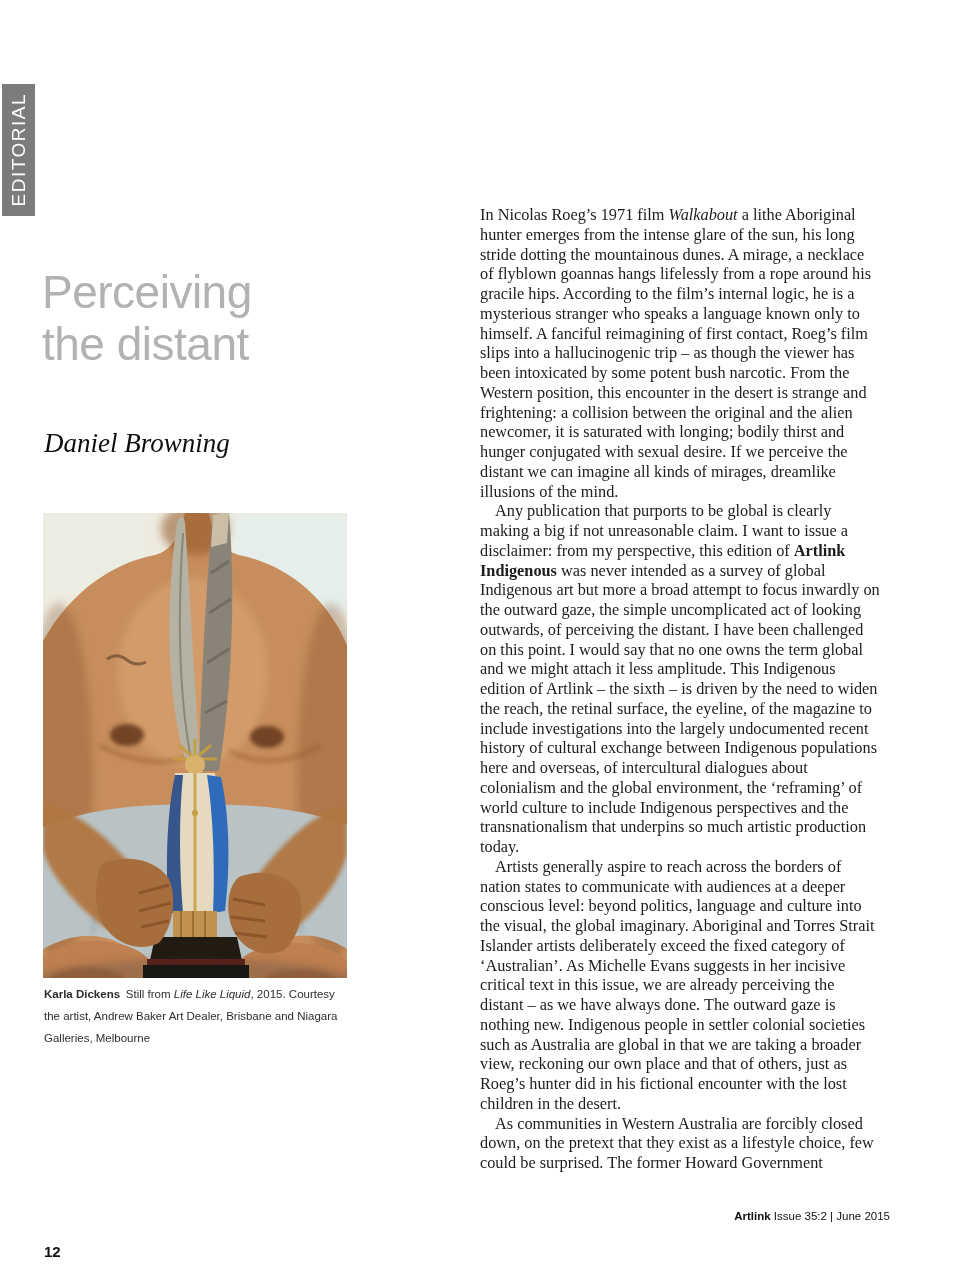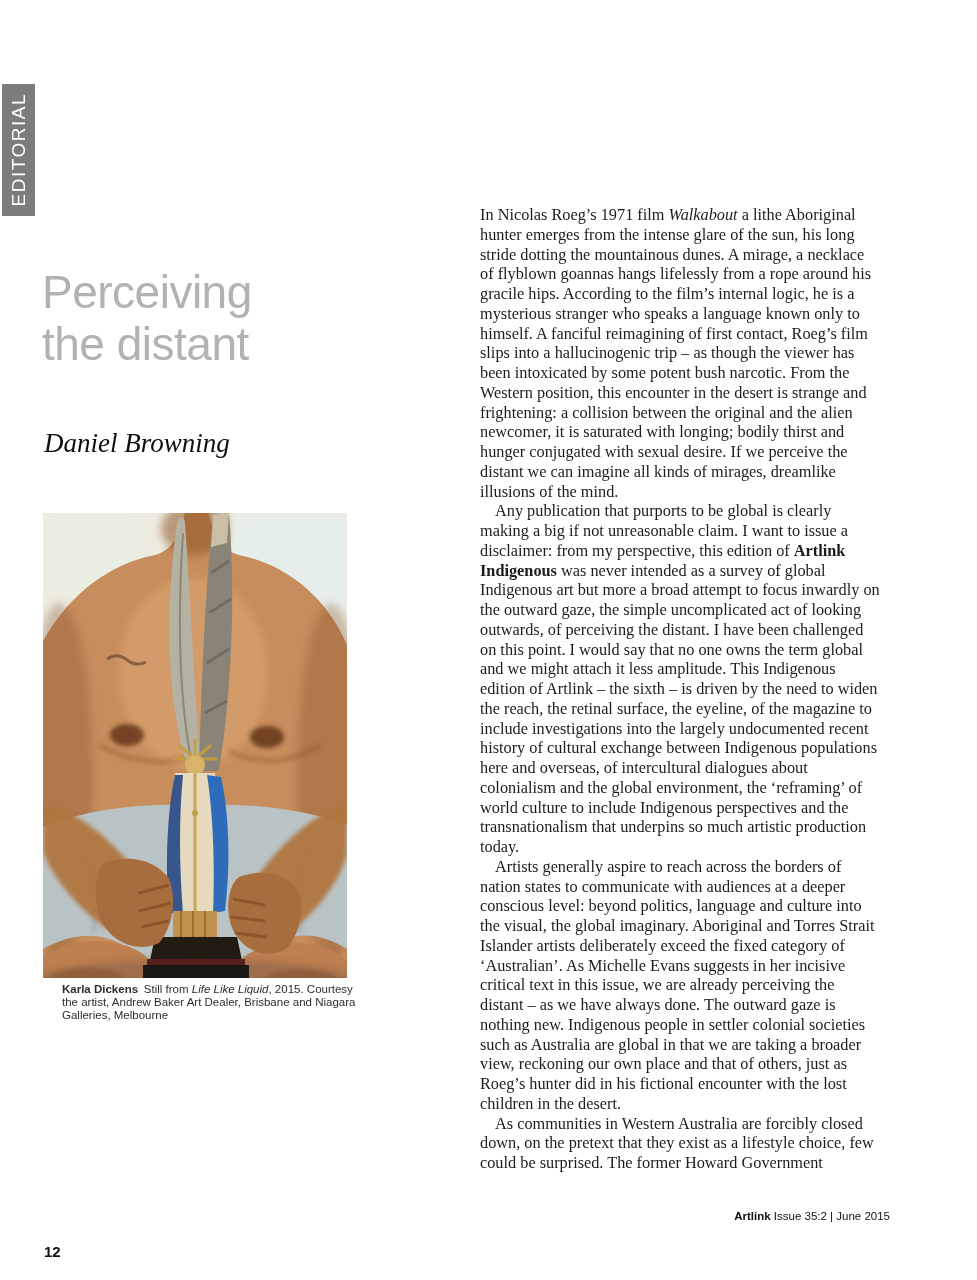--- a/index.html
+++ b/index.html
@@ -8,22 +8,22 @@
   .editorial-tab{position:absolute;left:2px;top:84px;width:33px;height:132px;background:#7c7c7c;
         display:flex;align-items:center;justify-content:center;}
   .editorial-tab .vtext{writing-mode:vertical-rl;transform:rotate(180deg);color:#ffffff;
         font-size:19px;letter-spacing:1.5px;font-family:"Liberation Sans",sans-serif;}
   .title{position:absolute;left:42px;top:266px;font-size:46px;line-height:52px;color:#b2b2b3;
         letter-spacing:-0.5px;font-family:"Liberation Sans",sans-serif;font-weight:400;}
   .author{position:absolute;left:44px;top:381px;font-family:"Liberation Serif",serif;
         font-style:italic;font-size:27px;color:#0e0e0e;margin-top:47px;}
   .photo{position:absolute;left:43px;top:513px;width:304px;height:465px;}
   .photo svg{display:block;width:100%;height:100%;}
-  .caption{position:absolute;left:44px;top:983px;width:300px;font-size:11.5px;line-height:13px;
-        color:#2d2d2d;font-family:"Liberation Sans",sans-serif;margin-left:18px;}
+  .caption{position:absolute;left:44px;top:983px;width:300px;font-size:11.5px;line-height:22px;
+        color:#2d2d2d;font-family:"Liberation Sans",sans-serif;}
   .caption .cap-artist{font-weight:bold;}
   .caption .cap-work{font-style:italic;}
   .article{position:absolute;left:480px;top:205px;width:400px;font-family:"Liberation Serif",serif;
         font-size:16.3px;line-height:19.75px;color:#1c1c1c;text-align:left;}
   .article p{margin:0;}
   .article p.indent{text-indent:15px;}
   .article i{font-style:italic;margin-top:30px;}
   .article b{font-weight:bold;}
   .footer-page{position:absolute;left:44px;top:1243px;font-size:15px;font-weight:bold;color:#111111;}
   .footer-right{position:absolute;right:87px;top:1210px;font-size:11.5px;color:#111111;}

